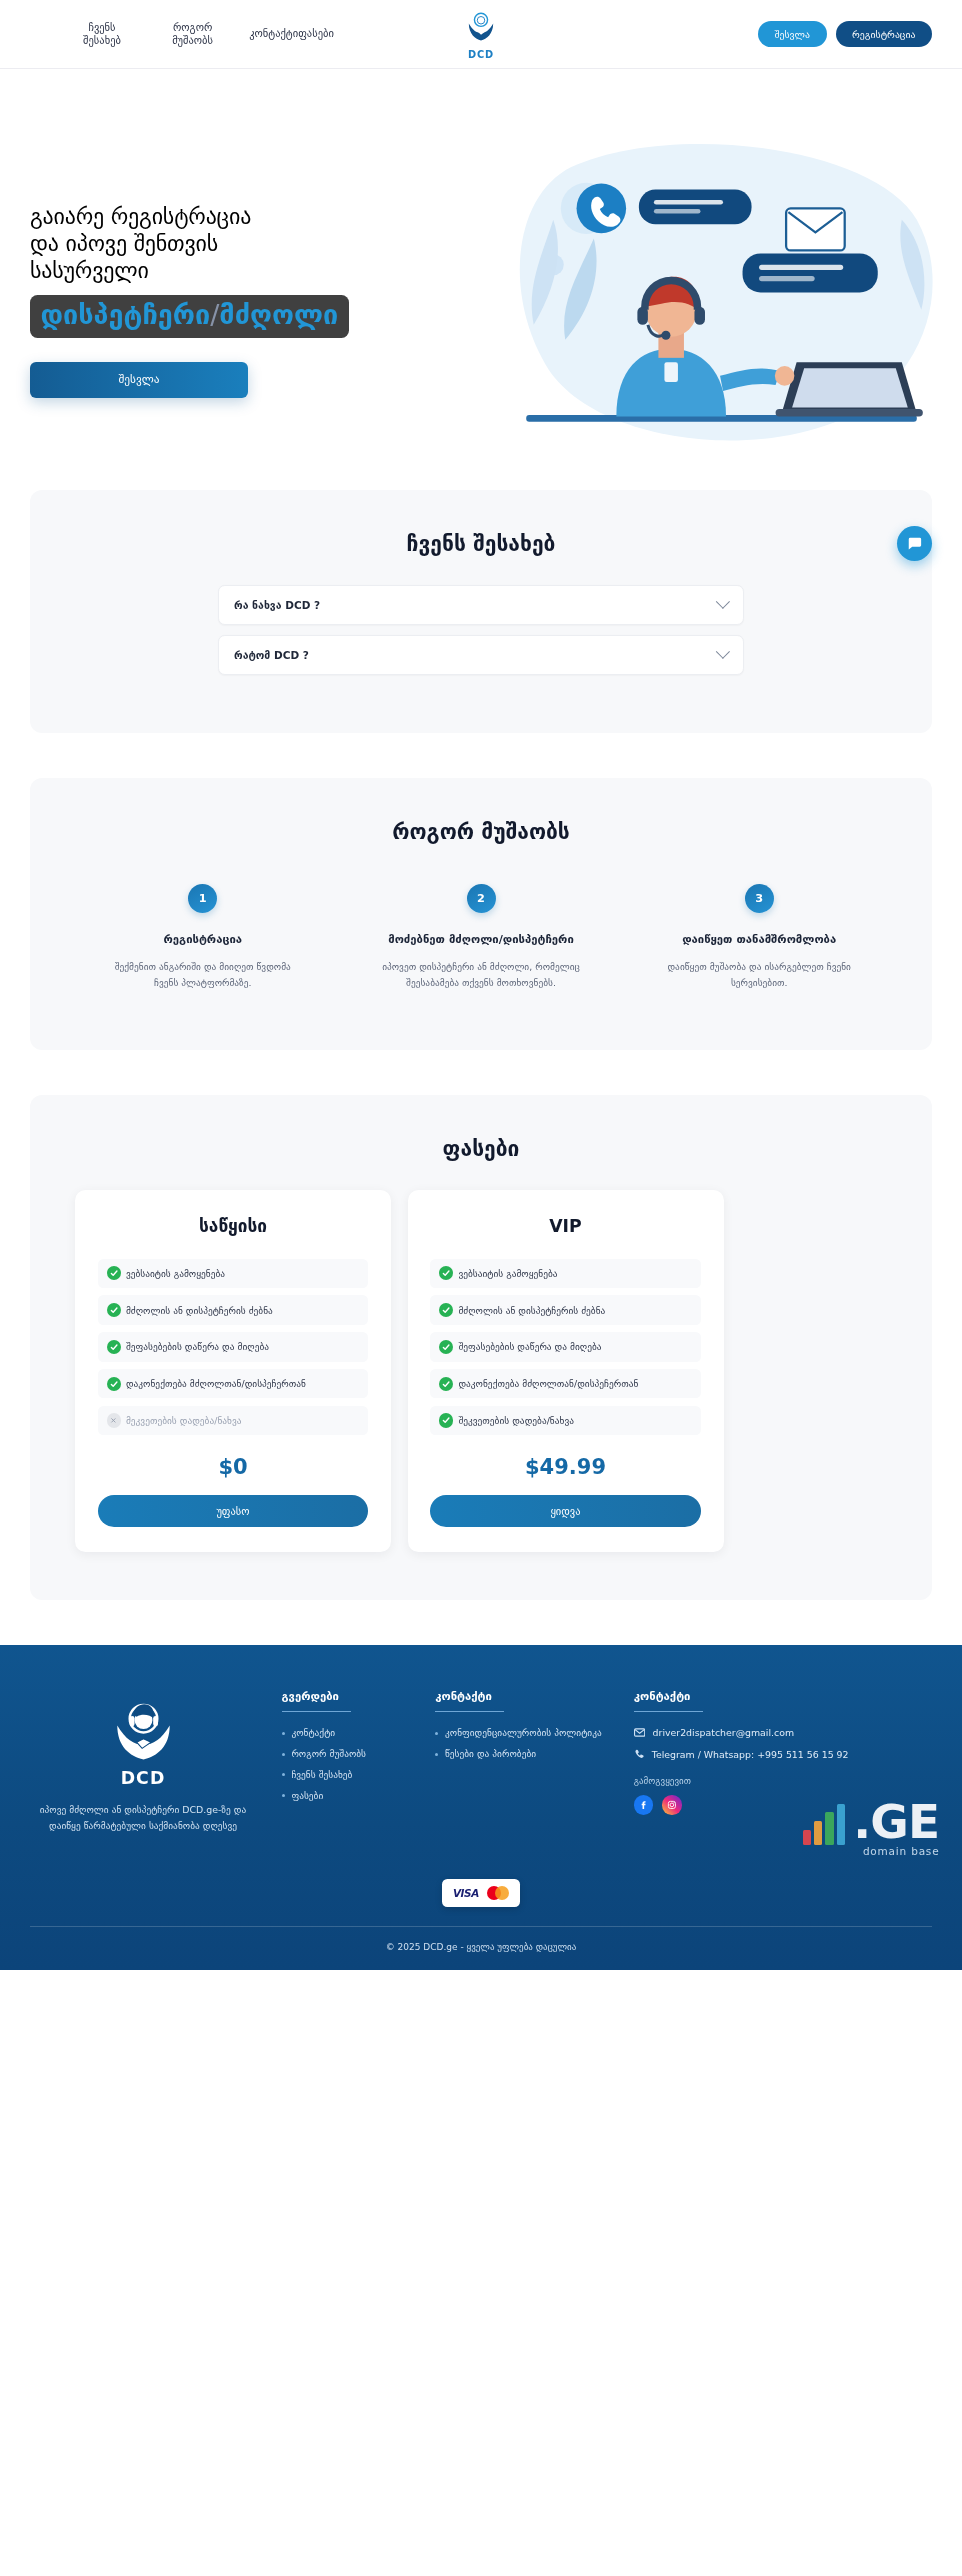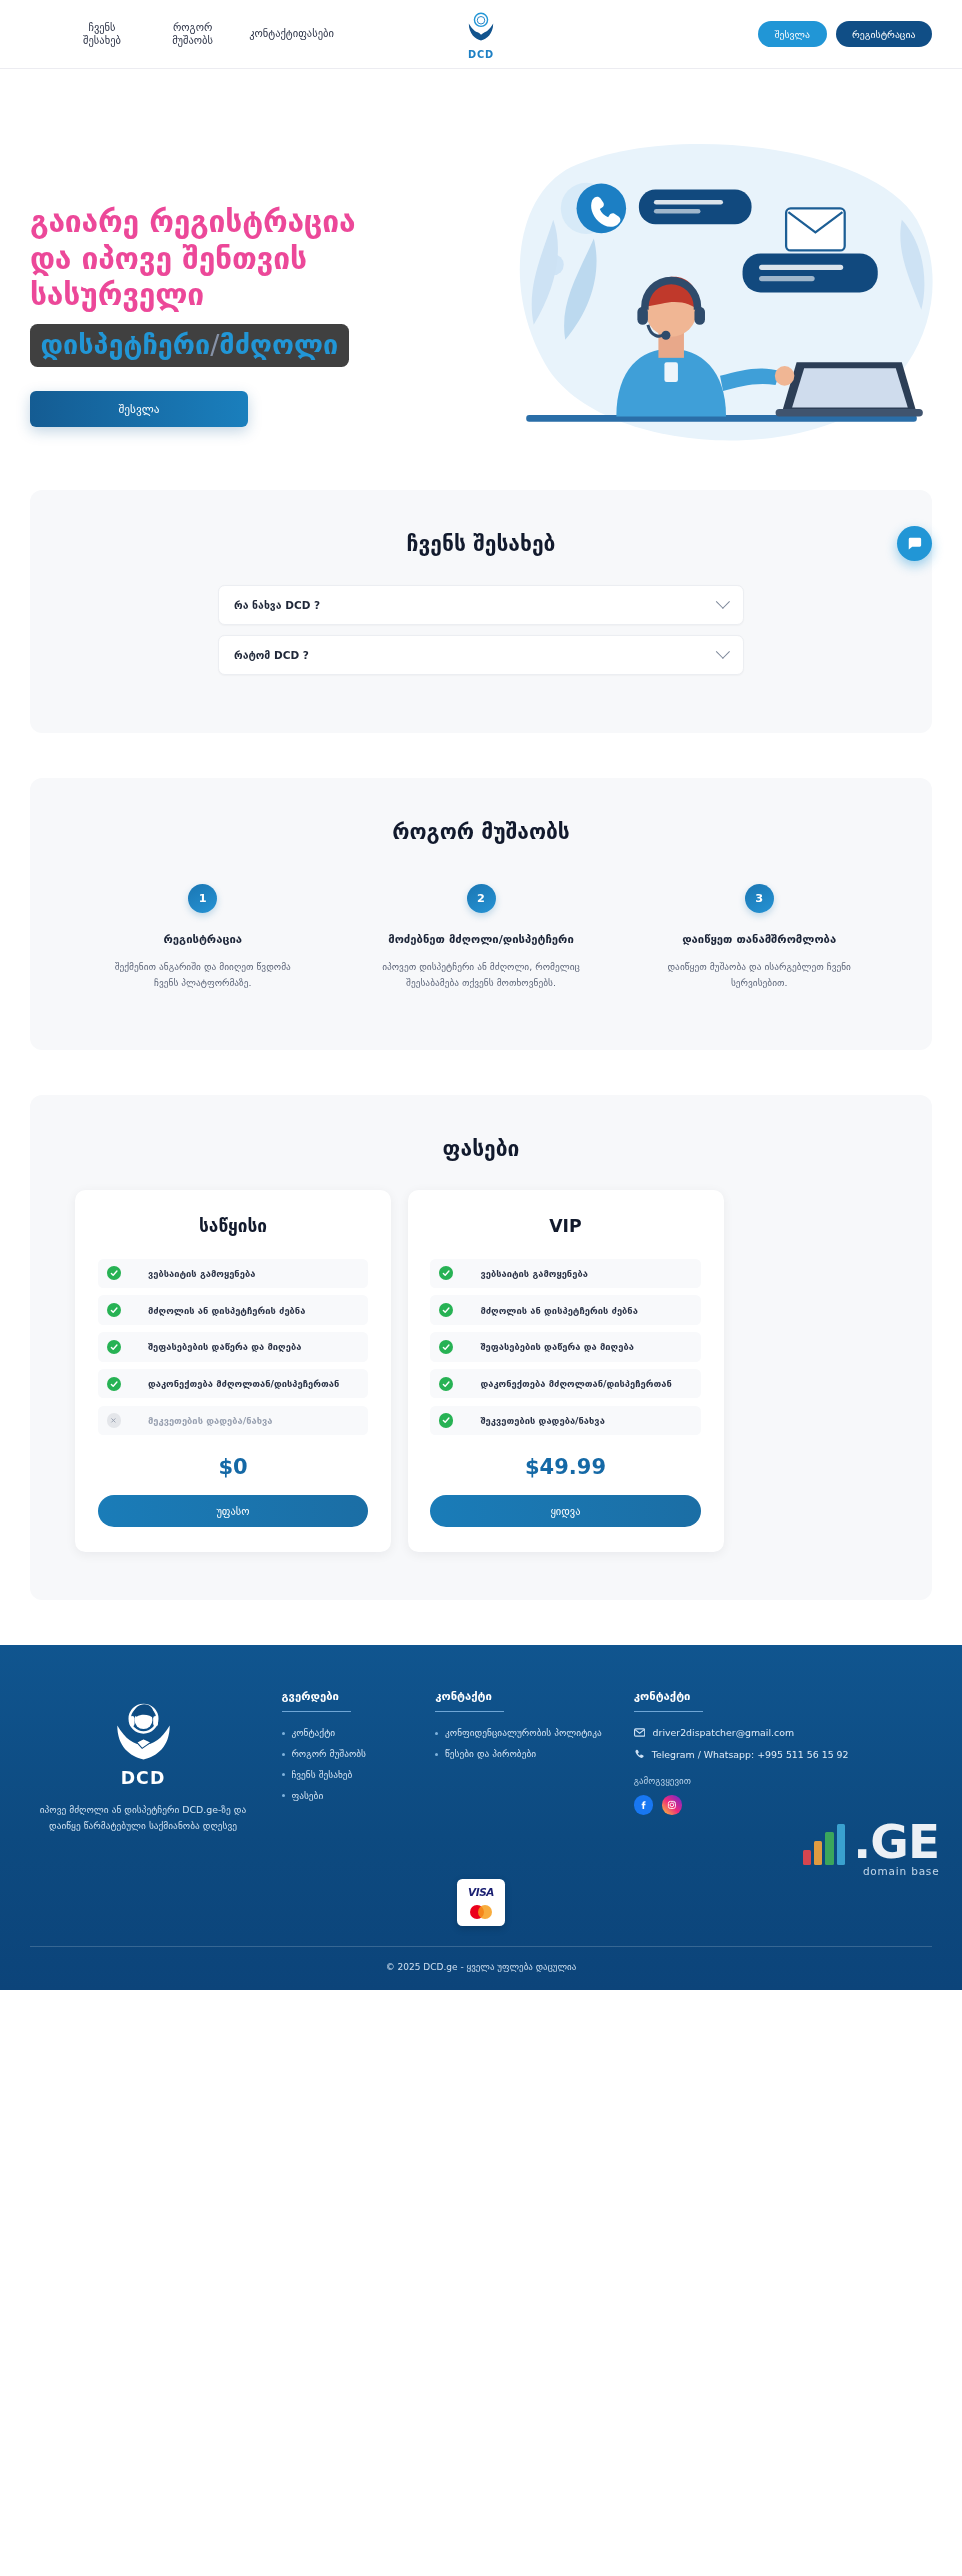--- a/index.html
+++ b/index.html
@@ -60,24 +60,24 @@
   
   .hero {
     position: relative;
     height: 421px;
     background: #ffffff;
     overflow: hidden;
   }
   .hero-inner { position: relative; width: 962px; height: 421px; }
   .hero-copy { position: absolute; left: 30px; top: 135px; width: 451px; z-index: 3; }
   .hero-title {
-    font-size: 30px;
+    font-size: 22px;
     line-height: 1.22;
-    font-weight: 700;
-    color: #ec4899;
+    font-weight: 400;
+    color: #000000;
     letter-spacing: -0.2px;
   }
   .hero-highlight {
     display: inline-block;
     margin-top: 10.5px;
     background: #404040;
     border-radius: 7.5px;
     padding: 4.5px 10.5px 7.5px 10.5px;
     font-size: 27px;
     font-weight: 700;
@@ -171,26 +171,25 @@
   .plans { display: flex; gap: 16.5px; }
   .plan {
     background: #fff;
     border-radius: 10.5px;
     width: 316px;
     padding: 25.6px 22.6px 25.6px 22.6px;
     box-shadow: 0 2.3px 10.5px rgba(16,24,40,.06);
   }
   .plan-name { text-align: center; font-size: 17.3px; font-weight: 700; color: #121a2d; margin-bottom: 22.6px; }
   .feat {
-    display: flex; align-items: center; gap: 27px;
+    display: flex; align-items: center; gap: 5px;
     background: #f8f9fb;
     border-radius: 5.3px;
     padding: 7.5px 9px;
     margin-bottom: 7.5px;
-    font-weight: bold;
   }
   .feat-ico { width: 14.3px; height: 14.3px; border-radius: 50%; flex: 0 0 14.3px; display: flex; align-items: center; justify-content: center; }
   .feat-ico.yes { background: #27b254; }
   .feat-ico.no  { background: #e4e6ea; }
   .feat-ico svg { display: block; }
   .feat-txt { font-size: 9.4px; color: #2b3347; }
   .feat.off .feat-txt { color: #98a0b0; }
   .plan-price { text-align: center; font-size: 21px; font-weight: 700; color: #1569a6; margin: 19.5px 0 16.5px 0; }
   .plan-btn {
     display: block; width: 100%;
@@ -238,21 +237,20 @@
   .ge-big { font-size: 47px; font-weight: 800; color: #ffffff; letter-spacing: -0.8px; line-height: .95; }
   .ge-sub { font-size: 10.5px; color: #cfe1f2; letter-spacing: 0.8px; }
   .ge-bars { display: inline-flex; align-items: flex-end; gap: 3px; height: 41px; margin-right: 4.5px; vertical-align: bottom; }
   .ge-bars i { display: block; width: 8.3px; border-radius: 1.5px; }
 
   .pay-row { display: flex; justify-content: center; padding: 44px 0 19.5px 0; position: relative; z-index: 3; }
   .pay-card {
     background: #fff; border-radius: 5.3px; padding: 6.8px 10.5px;
     display: flex; gap: 7.5px; align-items: center;
     box-shadow: 0 2.3px 7.5px rgba(0,0,0,.16);
-    flex-direction: column;
   }
   .visa { font-size: 10.5px; font-weight: 800; font-style: italic; color: #1a1f71; letter-spacing: -0.4px; }
   .mc { position: relative; width: 22.6px; height: 14.3px; }
   .mc i { position: absolute; top: 0; width: 14.3px; height: 14.3px; border-radius: 50%; }
   .mc i.r { left: 0; background: #eb001b; }
   .mc i.y { right: 0; background: #f79e1b; opacity: .85; }
 
   .footer-bottom {
     border-top: 0.8px solid rgba(255,255,255,.18);
     text-align: center;

